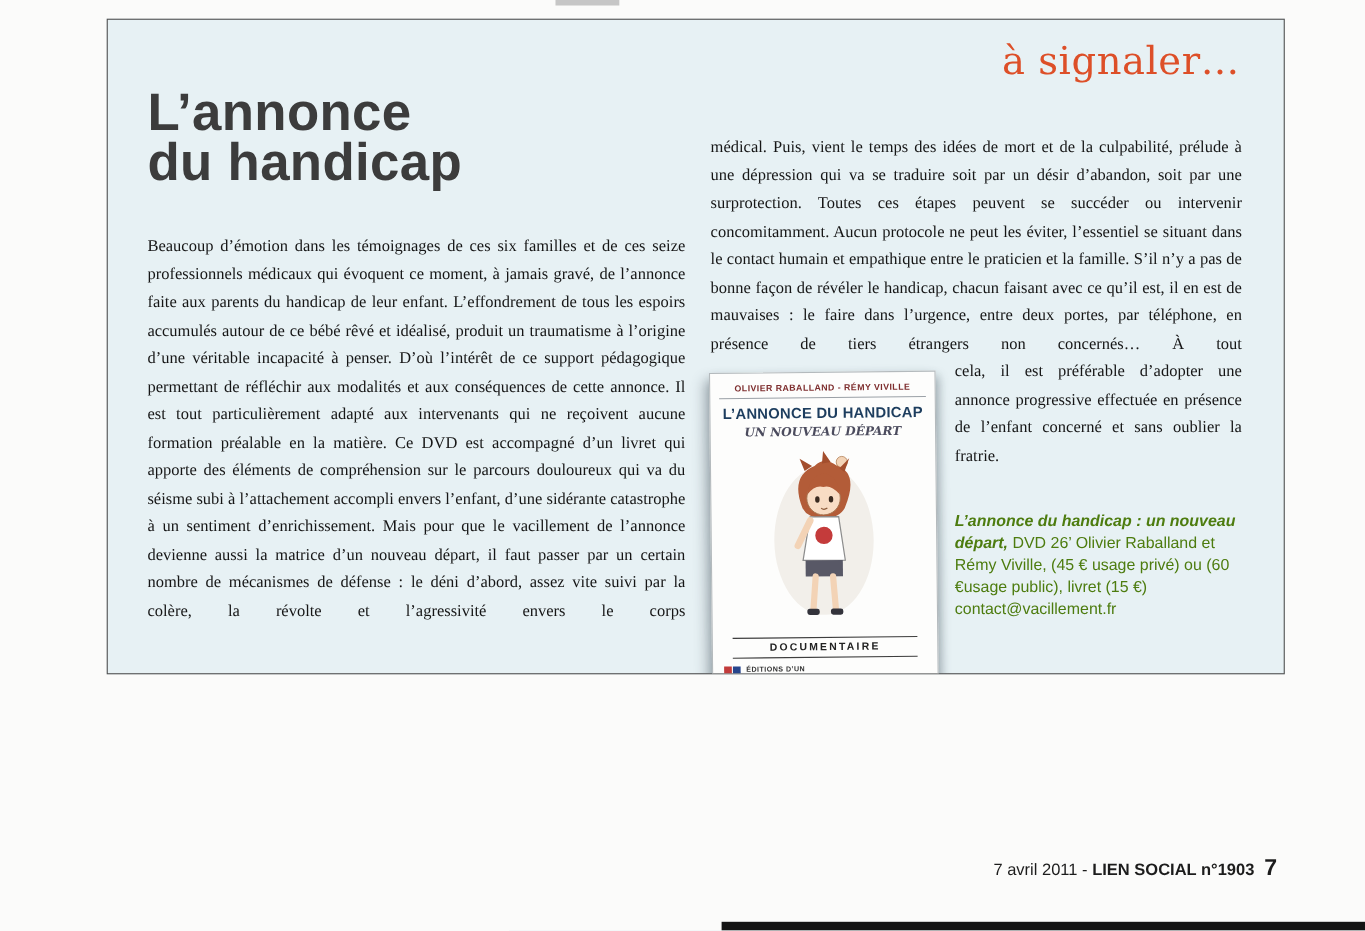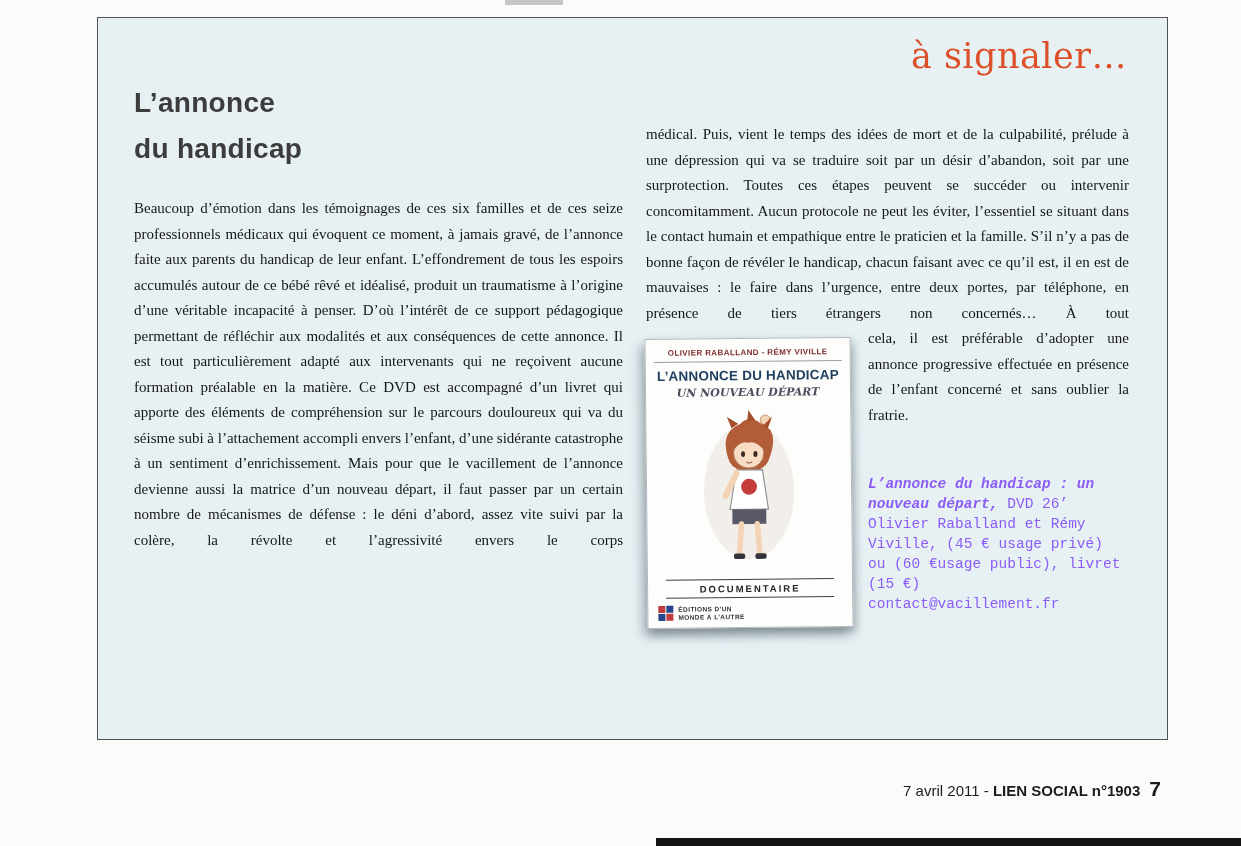--- a/index.html
+++ b/index.html
@@ -16,44 +16,44 @@
     position: absolute; left: 505px; top: 0; width: 58px; height: 5px;
     background: #9a9a9a; opacity: .55;
   }
   .scan-bottom {
     position: absolute; left: 656px; top: 838px; width: 585px; height: 8px;
     background: #141414;
   }
 
   
   .panel {
-    position: absolute; left: 97px; top: 17px; width: 1071px; height: 723px;
+    position: absolute; left: 97px; top: 17px; width: 1071px; height: 596px;
     background: #e7f1f4;
     border: 1px solid #525252;
     overflow: hidden;
   }
 
   .signaler {
     position: absolute; top: 18px; right: 40px;
     font-family: "DejaVu Serif", serif;
     font-size: 35px; line-height: 40px;
     color: #dd4f28;
     letter-spacing: .5px;
   }
 
   .col-left { position: absolute; left: 36px; top: 62px; width: 489px; }
   .col-right { position: absolute; left: 548px; top: 104px; width: 483px; }
 
   .article-title {
     font-family: "Liberation Sans", sans-serif;
     font-weight: 700;
-    font-size: 28px; line-height: 46px;
+    font-size: 48px; line-height: 46px;
     letter-spacing: .3px;
     color: #3c3c3c;
-    margin-bottom: 24px;
+    margin-bottom: 40px;
   }
 
   .body-text {
     font-size: 15px; line-height: 25.5px;
     color: #161616;
     text-align: justify;
   }
   .justify-last { text-align-last: justify; }
 
   
@@ -97,24 +97,24 @@
   .pub-logo i { display: block; }
   .pub-logo i:nth-child(1), .pub-logo i:nth-child(4) { background: #c23b3b; }
   .pub-logo i:nth-child(2), .pub-logo i:nth-child(3) { background: #27458c; }
   .pub-text {
     font-size: 6.5px; line-height: 7.5px; letter-spacing: .4px; font-weight: 700;
     color: #333; text-transform: uppercase; width: 80px;
   }
 
   
   .caption {
-    margin-top: 46px;
-    font-family: Liberation Mono, monospace;
+    margin-top: 36px;
+    font-family: Liberation Sans, sans-serif;
     font-size: 14.5px; line-height: 20px;
-    color: #8b5cf6;
+    color: #4d7c0f;
     text-align: left;
   }
   .cap-lead { font-weight: 700; font-style: italic; }
 
   
   .footer {
     position: absolute; top: 777px; right: 80px;
     font-family: "Liberation Sans", sans-serif;
     font-size: 15px; color: #1c1c1c;
     display: flex; align-items: baseline; white-space: pre; margin-left: 37px;

